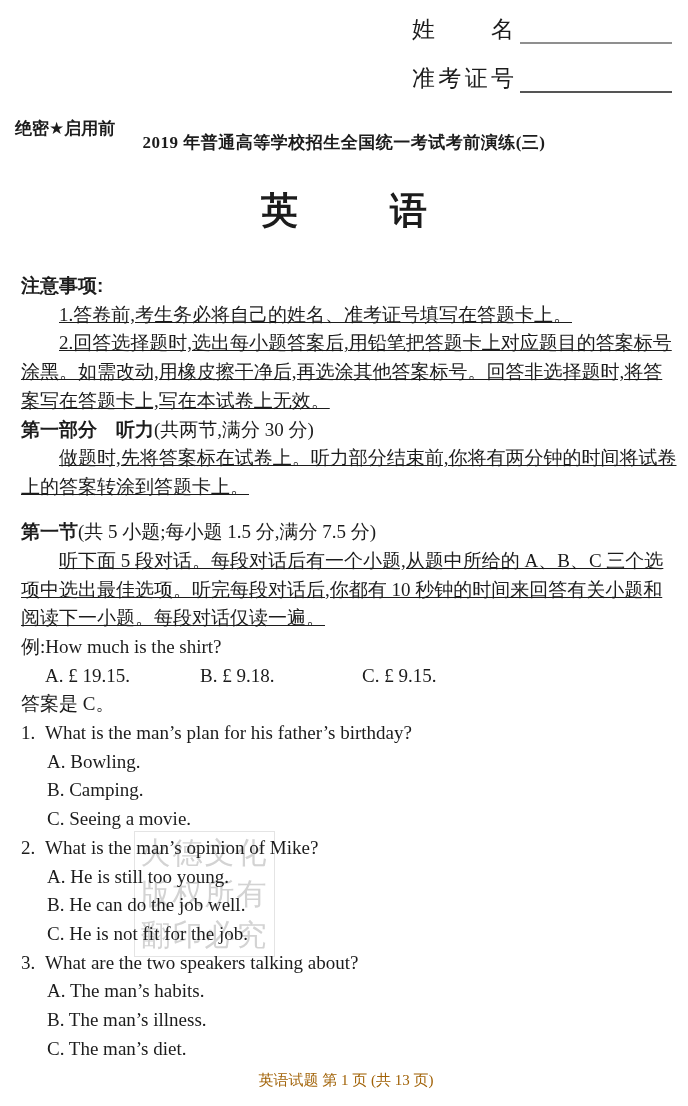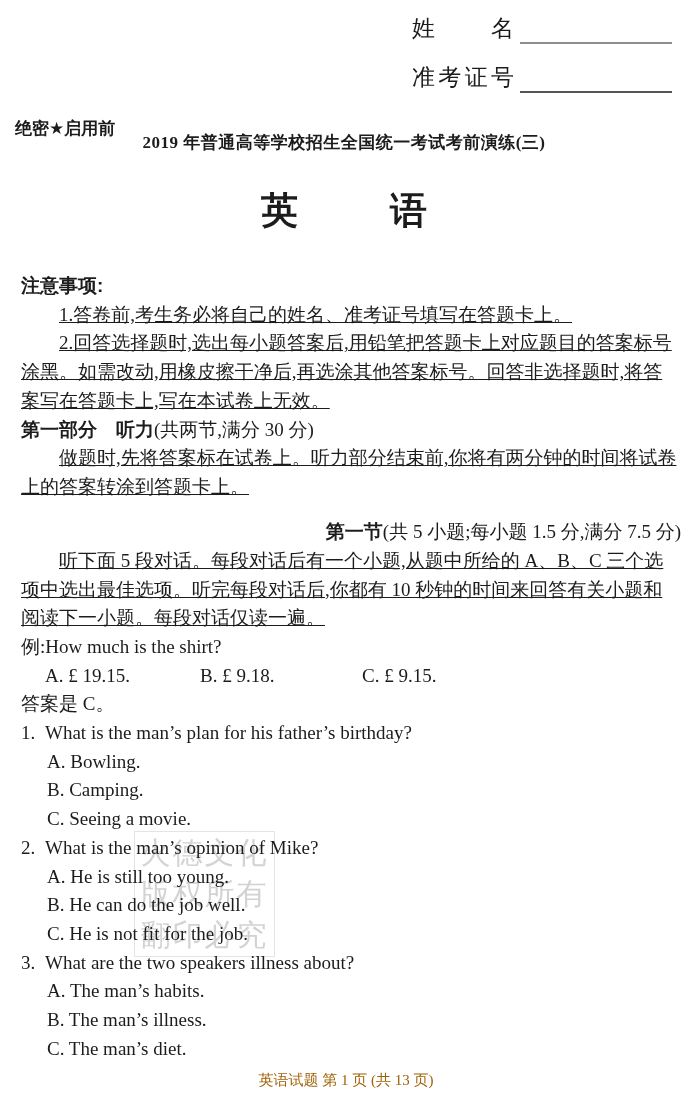--- a/index.html
+++ b/index.html
@@ -13,21 +13,21 @@
   }
   .page { position: relative; width: 688px; height: 1106px; background: #fff; }
 
   
   .header-fields { position: absolute; top: 12px; right: 16px; z-index: 2; }
   .field-row { display: flex; align-items: flex-end; margin-bottom: 17px; height: 32px; }
   .field-label {
     display: inline-block; width: 102px;
     font-size: 23px; line-height: 30px;
     text-align: justify; text-align-last: justify;
-    font-family: Liberation Serif, serif;
+    font-family: Liberation Sans, sans-serif;
   }
   .blank-line {
     display: inline-block; width: 152px; height: 28px;
     border-bottom: 2px solid #8f8f8f; margin-left: 6px;
   }
   .blank-line.dark { border-bottom-color: #555; }
 
   
   .secrecy {
     position: absolute; top: 117px; left: 15px; z-index: 2;
@@ -49,21 +49,21 @@
   
   .content {
     position: absolute; top: 272px; left: 14px; width: 660px; z-index: 1;
     font-size: 19px; line-height: 28.7px; margin-left: 7px;
   }
   .heiti {
     font-family: "Liberation Sans", "DejaVu Sans", sans-serif;
     font-weight: bold;
   }
   .indent { text-indent: 2em; text-decoration: underline; }
-  .gap-before { margin-top: 16.5px; text-align: right; }
+  .gap-before { margin-top: 16.5px; }
   .note { font-weight: normal; font-family: "Liberation Serif", "DejaVu Serif", serif; }
 
   .example-options { display: flex; padding-left: 24px; }
   .example-options .opt-a { width: 155px; }
   .example-options .opt-b { width: 162px; }
 
   .q-line { display: flex; }
   .q-num { display: inline-block; min-width: 24px; }
   .opt-line { padding-left: 26px; }
 
@@ -153,21 +153,21 @@
         <span class="q-text">What is the man’s opinion of Mike?</span>
       </div>
       <div class="opt-line">A. He is still too young.</div>
       <div class="opt-line">B. He can do the job well.</div>
       <div class="opt-line">C. He is not fit for the job.</div>
     </div>
 
     <div>
       <div class="q-line">
         <span class="q-num">3.</span>
-        <span class="q-text">What are the two speakers illness about?</span>
+        <span class="q-text">What are the two speakers talking about?</span>
       </div>
       <div class="opt-line">A. The man’s habits.</div>
       <div class="opt-line">B. The man’s illness.</div>
       <div class="opt-line">C. The man’s diet.</div>
     </div>
 
   </div>
 
   <div class="footer">英语试题 第 1 页 (共 13 页)</div>
 

